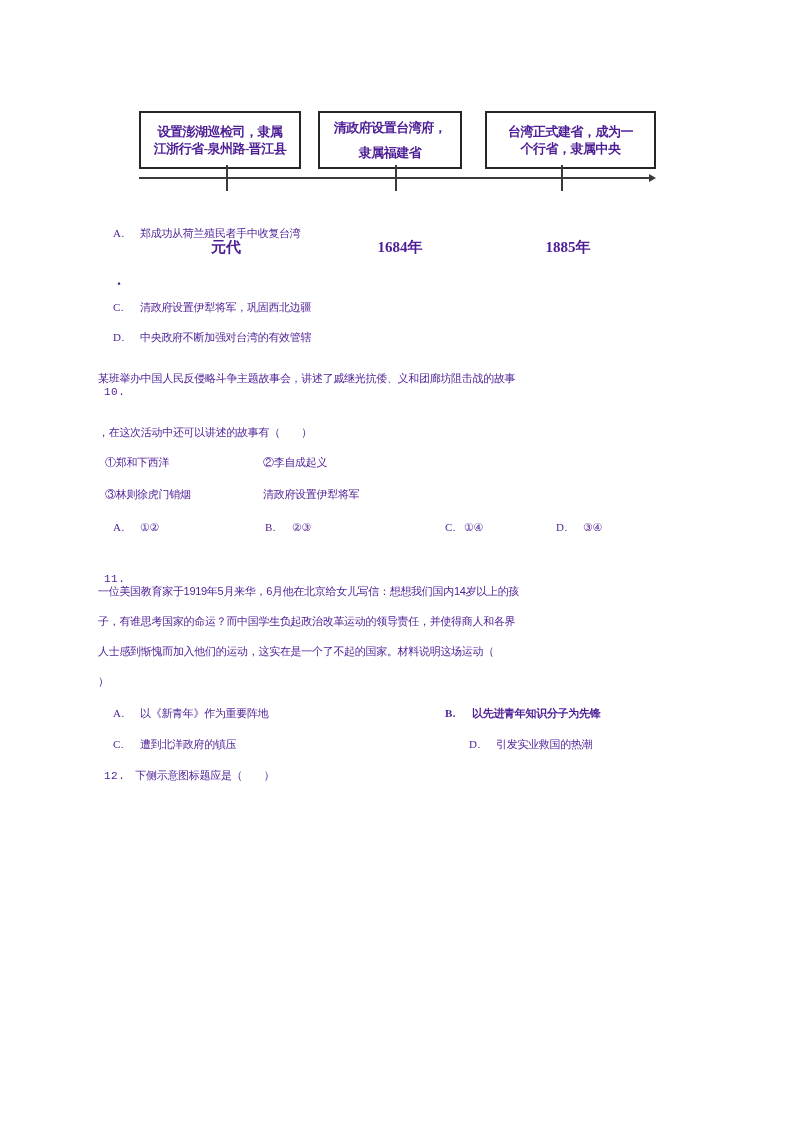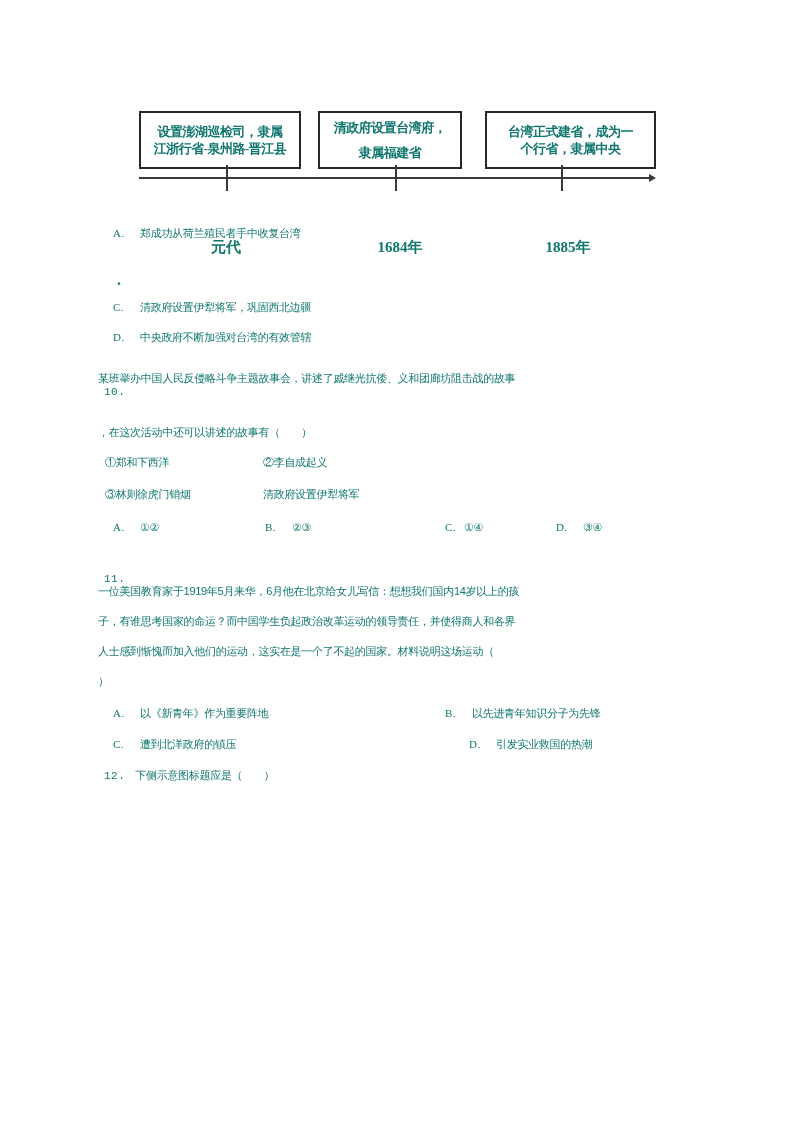--- a/index.html
+++ b/index.html
@@ -1,20 +1,20 @@
 <!DOCTYPE html>
 <html><head>
 <meta charset="utf-8">
 <style>
   html,body{margin:0;padding:0;background:#ffffff;}
   .page{
     position:relative;
     width:794px;height:1123px;
     background:#ffffff;
-    color:#0f766e;
+    color:#4c1d95;
     font-family:"Liberation Sans", sans-serif;
     overflow:hidden;
   }
   .abs{position:absolute;white-space:nowrap;}
   .body-text{font-size:11px;line-height:20px;letter-spacing:-0.3px;}
   .num{font-family:Liberation Mono, monospace;letter-spacing:0.5px;margin-top:20px;}
   .opt-label{
     font-family:"Liberation Serif", serif;
     display:inline-block;min-width:27px;letter-spacing:0.5px;
   }
@@ -116,21 +116,21 @@
 
   <div class="abs body-text num" style="left:104px;top:549px;">11.</div>
   <div class="abs body-text" style="left:98px;top:581px;">一位美国教育家于1919年5月来华，6月他在北京给女儿写信：想想我们国内14岁以上的孩</div>
   <div class="abs body-text" style="left:98px;top:611px;">子，有谁思考国家的命运？而中国学生负起政治改革运动的领导责任，并使得商人和各界</div>
   <div class="abs body-text" style="left:98px;top:641px;">人士感到惭愧而加入他们的运动，这实在是一个了不起的国家。材料说明这场运动（</div>
   <div class="abs body-text" style="left:98px;top:671px;">）</div>
 
   <div class="abs body-text" style="left:113px;top:703px;">
     <span class="opt-label">A.</span><span>以《新青年》作为重要阵地</span>
   </div>
-  <div class="abs body-text" style="left:445px;top:703px;">
+  <div class="abs body-text" style="left:445px;top:703px;font-weight:bold;">
     <span class="opt-label">B.</span><span>以先进青年知识分子为先锋</span>
   </div>
   <div class="abs body-text" style="left:113px;top:734px;">
     <span class="opt-label">C.</span><span>遭到北洋政府的镇压</span>
   </div>
   <div class="abs body-text" style="left:445px;top:734px;margin-left:24px;">
     <span class="opt-label">D.</span><span>引发实业救国的热潮</span>
   </div>
 
   <div class="abs body-text" style="left:104px;top:765px;">

